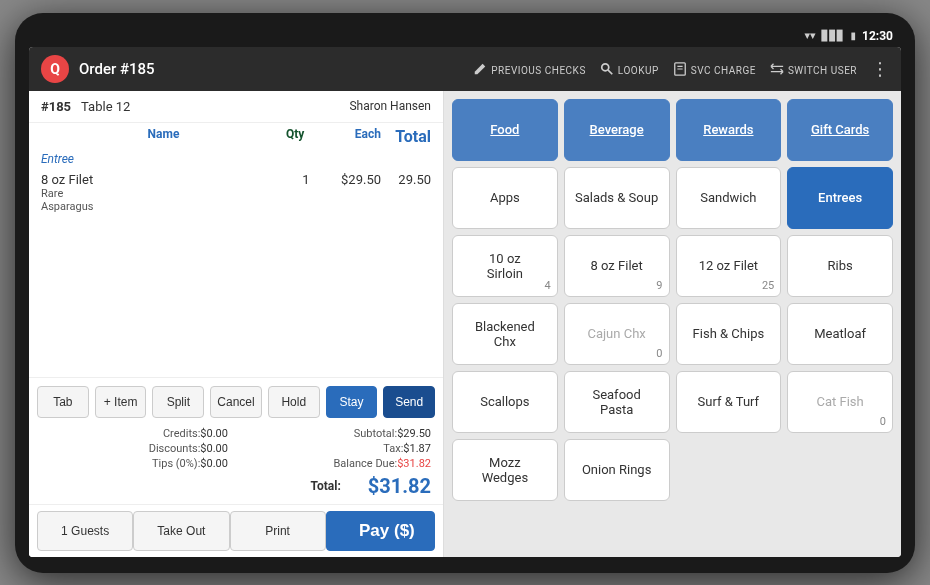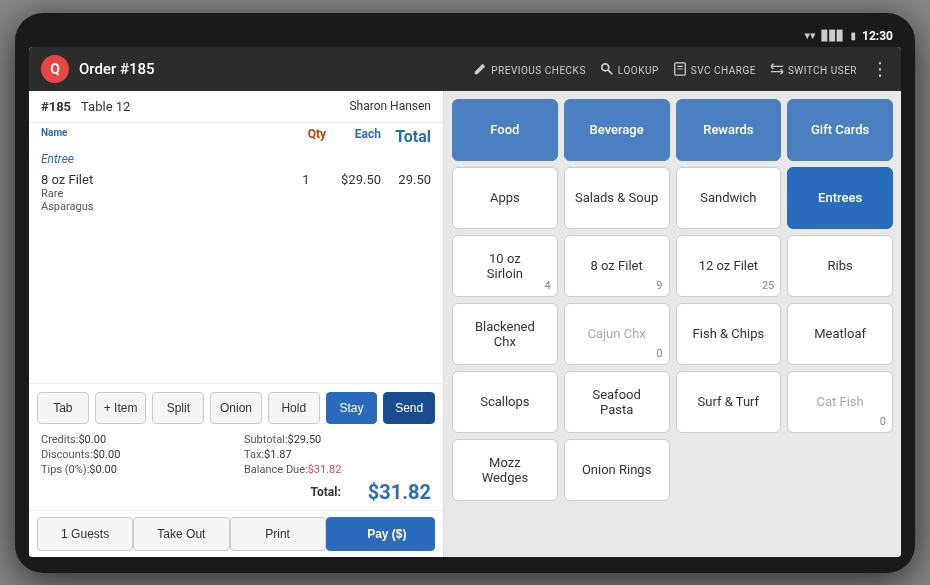--- a/index.html
+++ b/index.html
@@ -119,22 +119,22 @@
     }
     .order-table-info .num { font-weight: bold; }
     .order-server { font-size: 12px; color: #333; margin-left: 48px; }
 
     .order-cols {
       display: flex;
       padding: 4px 12px;
       background: white;
       flex-shrink: 0;
     }
-    .col-name { flex: 1; font-size: 10px; color: #2a6cbb; font-weight: bold; }
-    .col-qty { width: 40px; text-align: right; font-size: 12px; color: #c2410c; font-weight: bold; }
+    .col-name { flex: 1; font-size: 12px; color: #2a6cbb; font-weight: bold; text-align: center; }
+    .col-qty { width: 40px; text-align: left; font-size: 12px; color: #14532d; font-weight: bold; }
     .col-each { width: 55px; text-align: right; font-size: 12px; color: #2a6cbb; font-weight: bold; }
     .col-total { width: 50px; text-align: right; font-size: 16px; color: #2a6cbb; font-weight: bold; }
 
     .order-section-label {
       padding: 2px 12px;
       font-size: 12px;
       color: #2a6cbb;
       font-style: italic;
     }
 
@@ -195,21 +195,21 @@
     }
     .totals-row {
       display: flex;
       gap: 16px;
     }
     .totals-col {
       flex: 1;
     }
     .totals-line {
       display: flex;
-      justify-content: flex-start;
+      justify-content: flex-end;
       padding: 1px 0;
     }
     .totals-line .lbl { color: #555; }
     .totals-line .val { color: #333; }
     .totals-total {
       display: flex;
       justify-content: flex-end;
       align-items: center;
       gap: 27px;
       padding: 3px 0 2px 0;
@@ -234,21 +234,21 @@
       border-radius: 4px;
       font-size: 12px;
       color: #333;
       cursor: pointer;
       text-align: center;
     }
     .bottom-btn.pay-btn {
       background: #2a6cbb;
       color: white;
       border-color: #2a6cbb;
-      font-size: 12px;
+      font-size: 17px;
       font-weight: bold;
       padding-left: 17px;
     }
 
     
     .menu-panel {
       flex: 1;
       background: #e8e8e8;
       display: flex;
       flex-direction: column;
@@ -276,20 +276,21 @@
       text-align: center;
       padding: 6px 4px;
       position: relative;
     }
     .menu-btn.blue-cat {
       background: #4a7fc1;
       color: white;
       border-color: #4a7fc1;
       font-size: 15px;
       font-weight: 500;
+      text-decoration: underline;
     }
     .menu-btn.blue-active {
       background: #2a6cbb;
       color: white;
       border-color: #2a6cbb;
       font-size: 13px;
       font-weight: 500;
     }
     .menu-btn .item-count {
       position: absolute;
@@ -387,21 +388,21 @@
             <div class="order-item-qty">1</div>
             <div class="order-item-each">$29.50</div>
             <div class="order-item-total">29.50</div>
           </div>
         </div>
 
         <div class="action-buttons">
           <button class="action-btn">Tab</button>
           <button class="action-btn">+ Item</button>
           <button class="action-btn">Split</button>
-          <button class="action-btn">Onion</button>
+          <button class="action-btn">Cancel</button>
           <button class="action-btn">Hold</button>
           <button class="action-btn blue-btn">Stay</button>
           <button class="action-btn blue-dark-btn">Send</button>
         </div>
 
         <div class="order-totals">
           <div class="totals-row">
             <div class="totals-col">
               <div class="totals-line">
                 <span class="lbl">Credits:</span>

